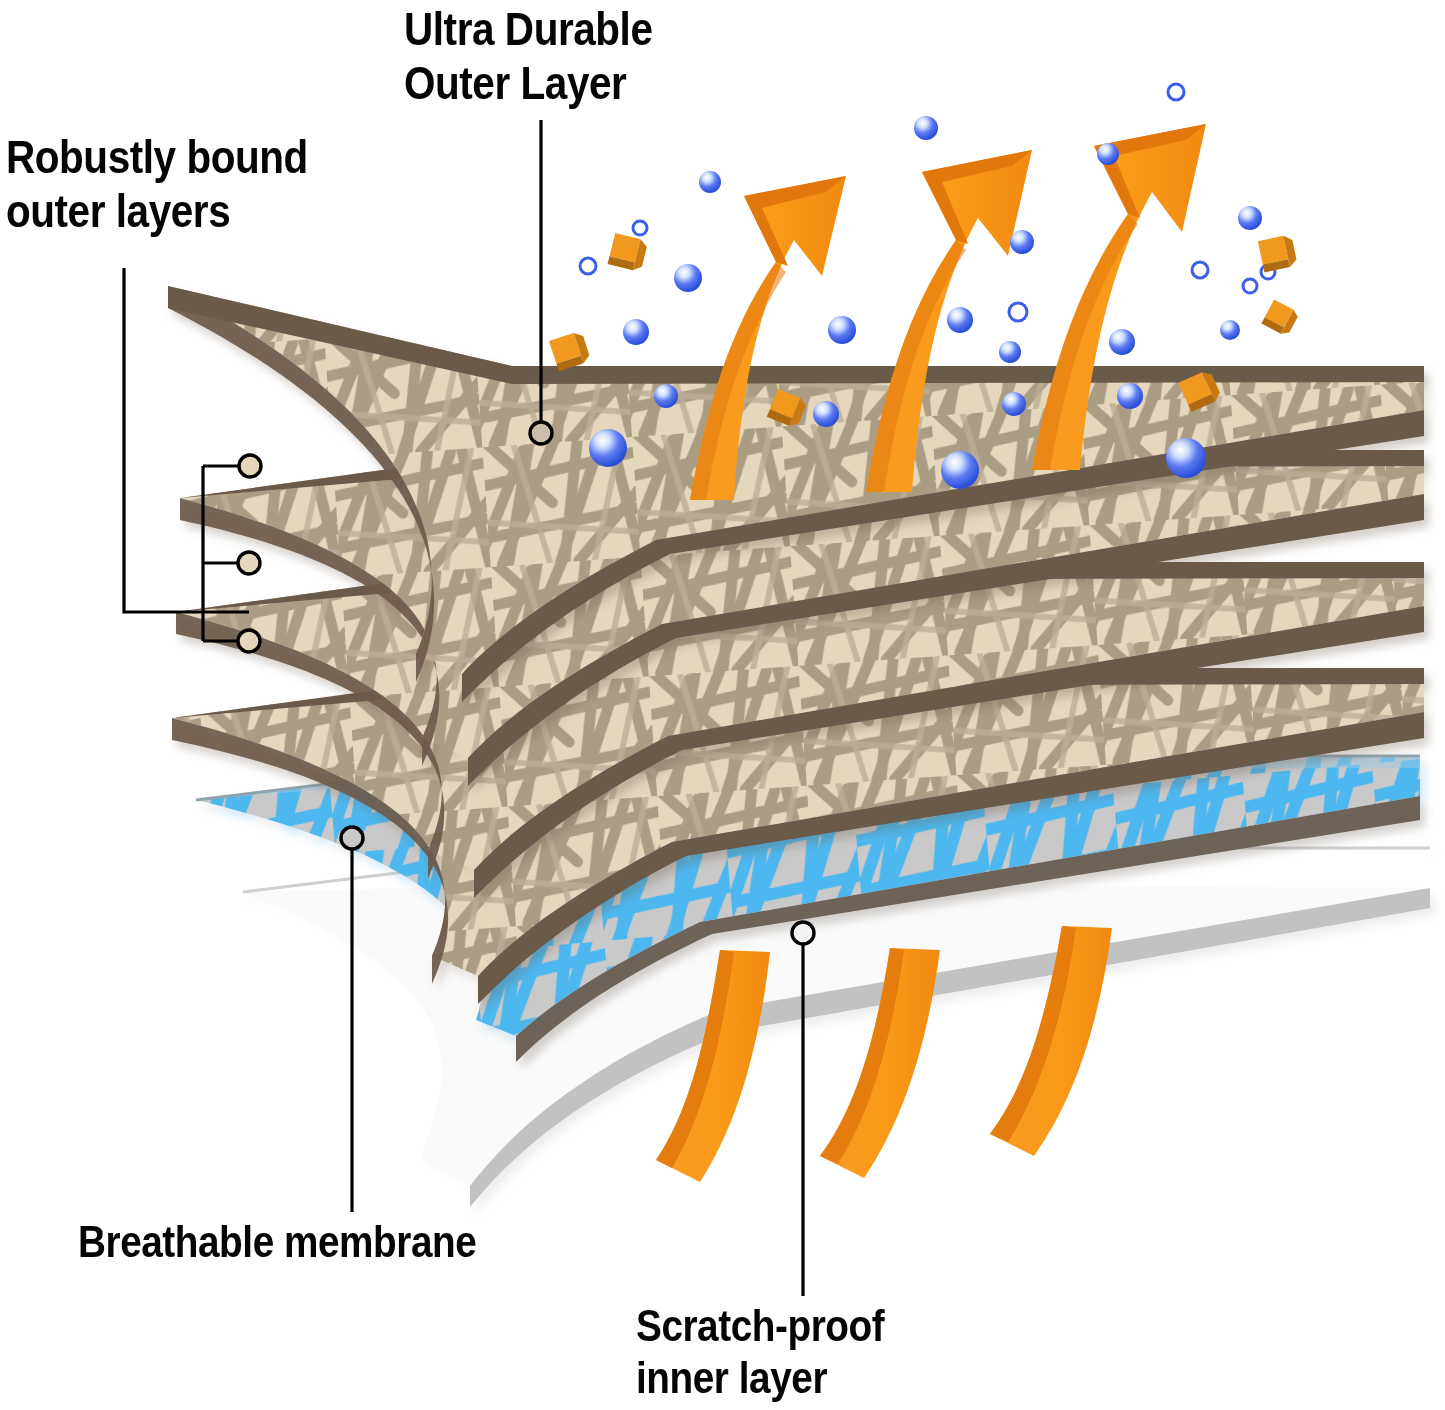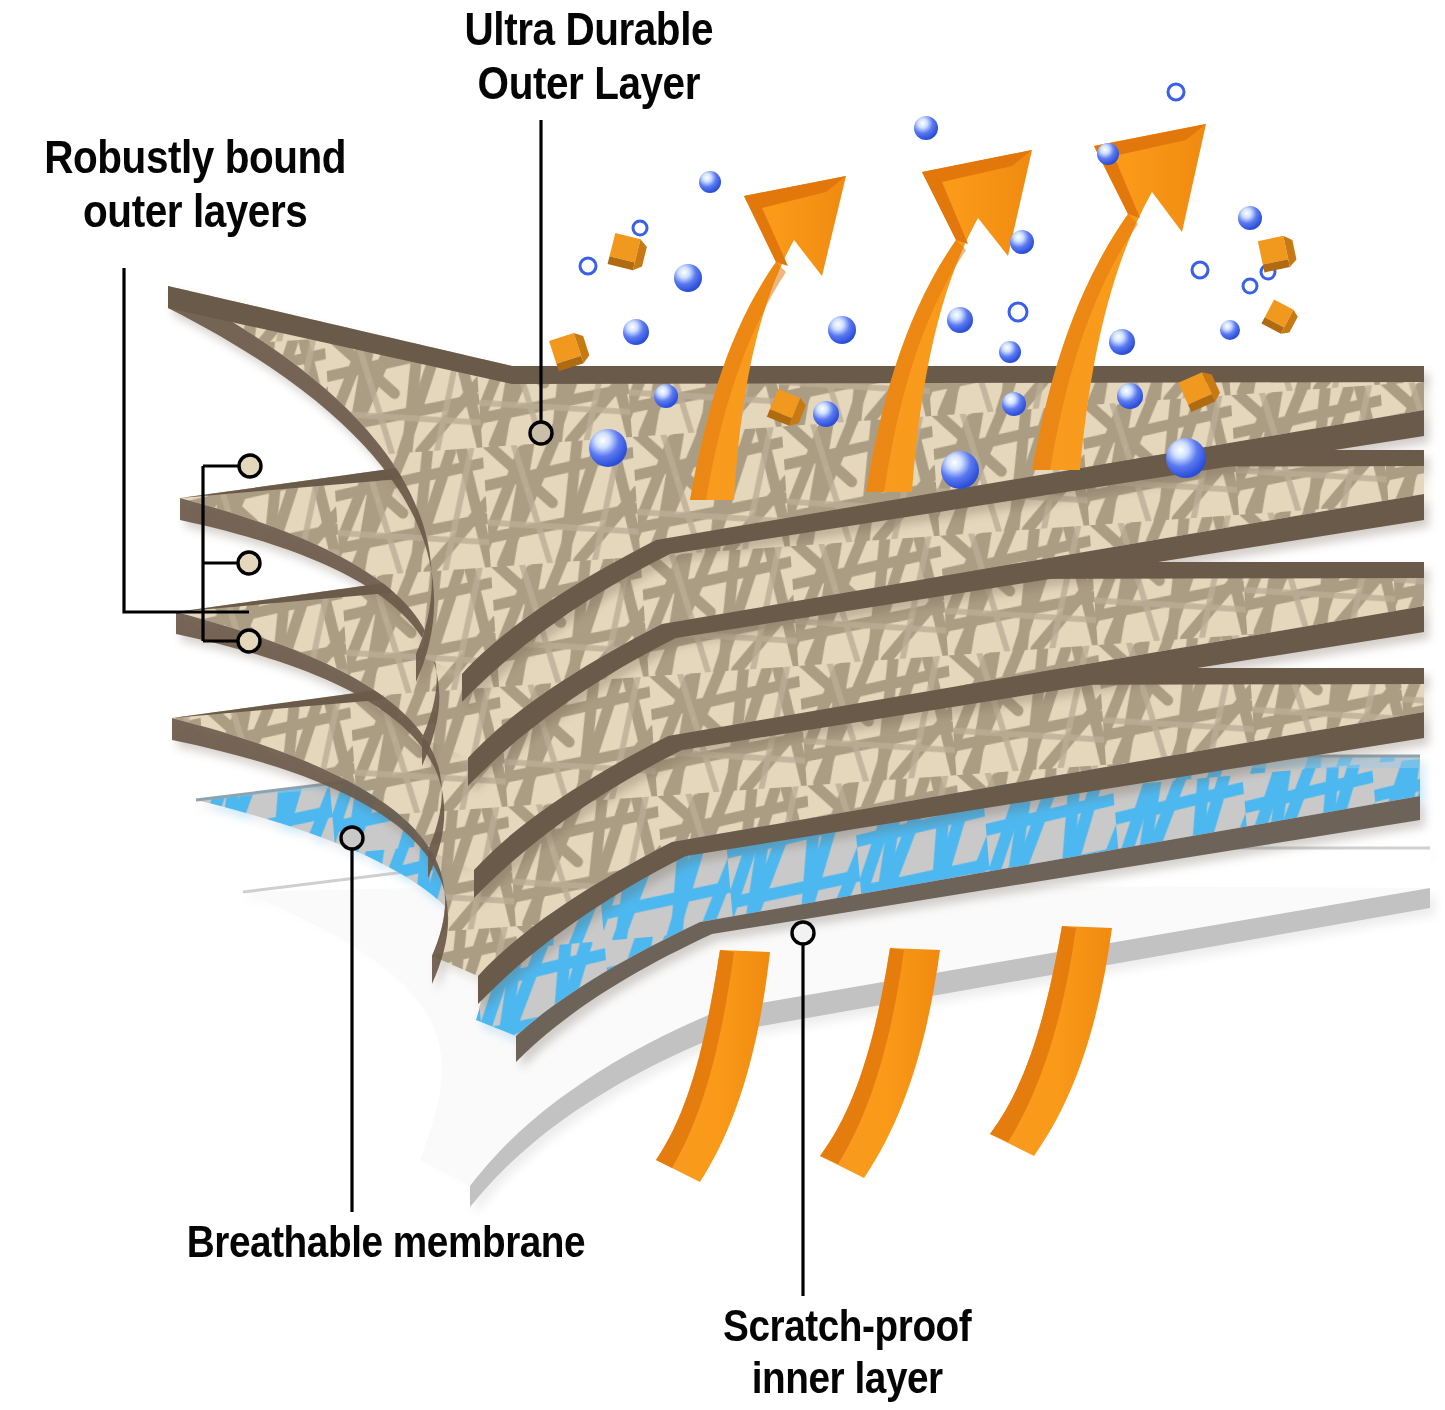--- a/index.html
+++ b/index.html
@@ -1,18 +1,18 @@
 <!DOCTYPE html>
 <html><head>
 <meta charset="utf-8">
 <style>
   html,body{margin:0;padding:0;background:#ffffff;}
   body{width:1445px;height:1410px;overflow:hidden;
        font-family:"Liberation Sans","DejaVu Sans",sans-serif;}
-  #stage{position:relative;width:1445px;height:1410px;background:#fff;text-align:center;}
+  #stage{position:relative;width:1445px;height:1410px;background:#fff;}
   svg#art{position:absolute;left:0;top:0;width:1445px;height:1410px;}
   .label{position:absolute;color:#050505;font-weight:700;
          font-family:"Liberation Sans","DejaVu Sans",sans-serif;
          letter-spacing:-0.5px;line-height:1.18;
          transform:scaleX(0.88);transform-origin:left top;
          white-space:pre-line;}
   #lbl-ultra{left:404px;top:2px;font-size:46px;width:420px;}
   #lbl-robust{left:6px;top:130px;font-size:46px;width:430px;}
   #lbl-membrane{left:78px;top:1216px;font-size:44px;width:700px;}
   #lbl-scratch{left:636px;top:1300px;font-size:44px;width:480px;}

